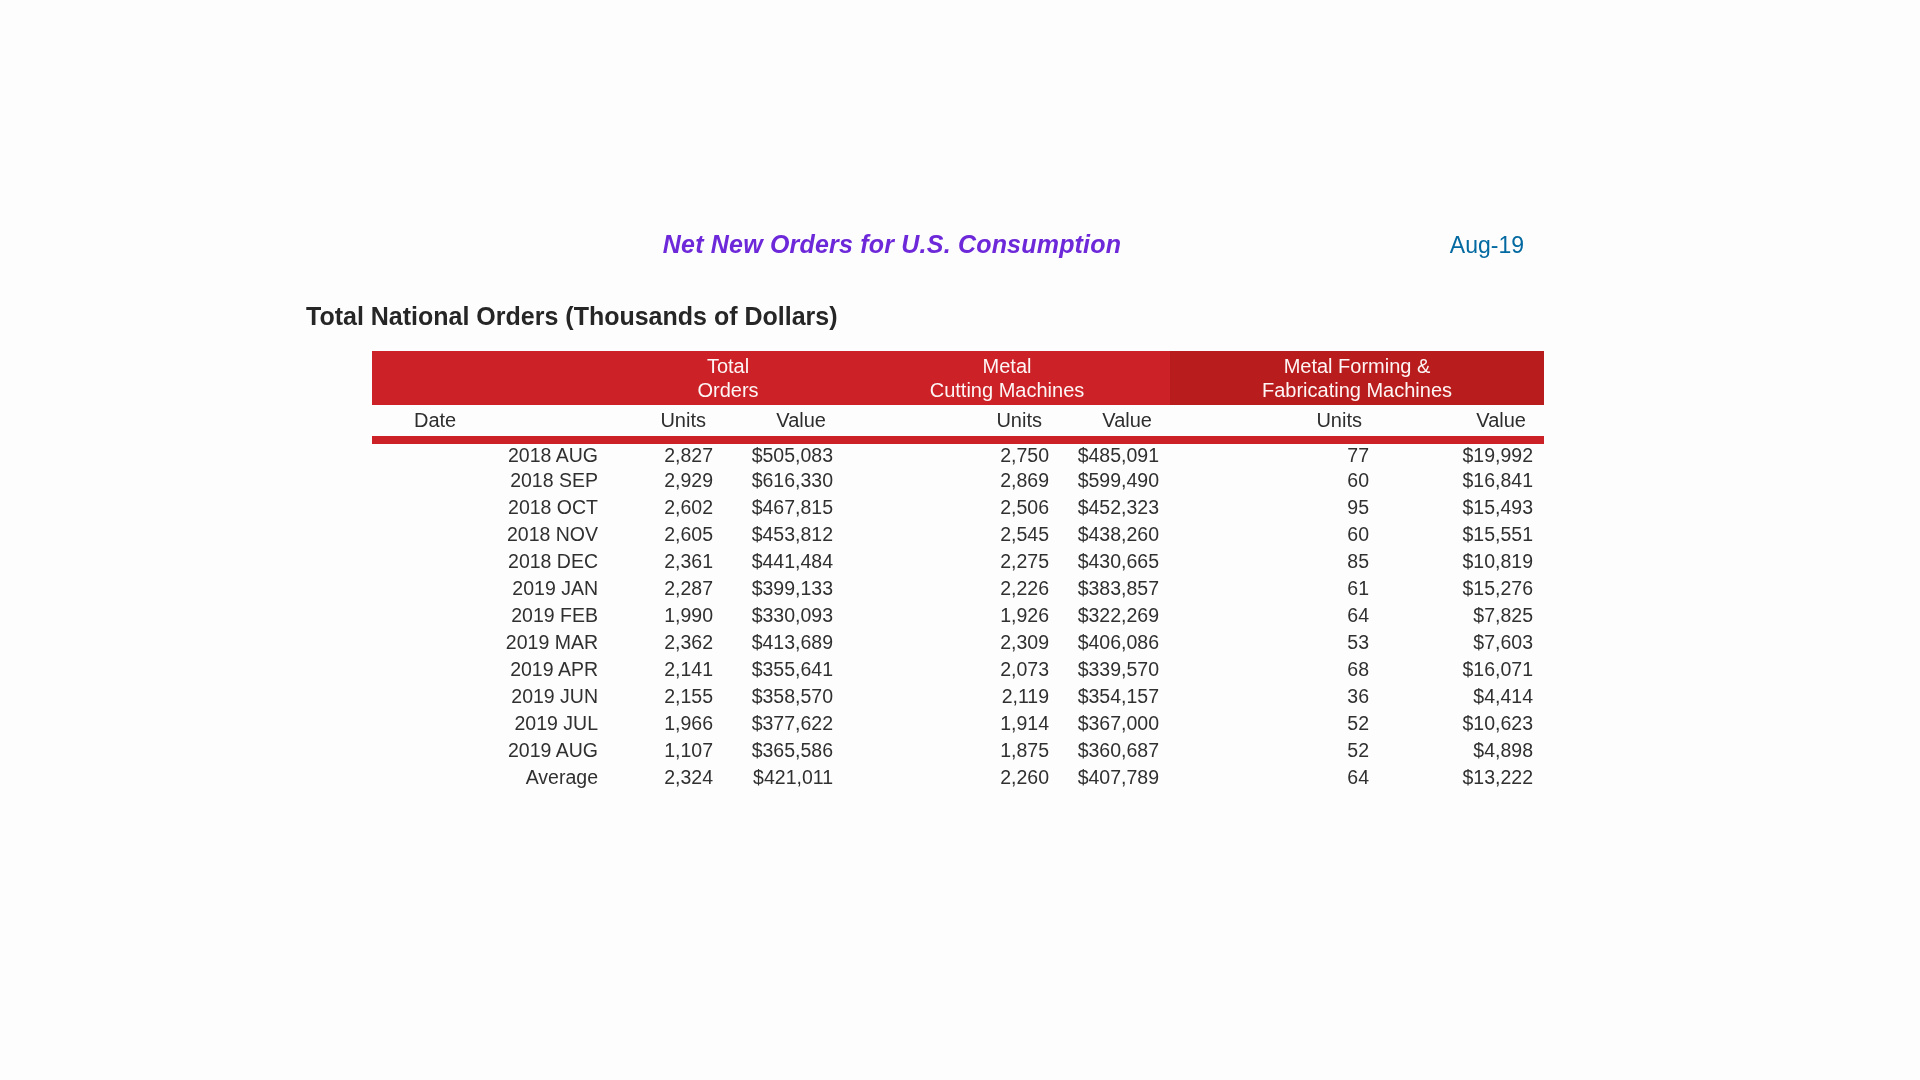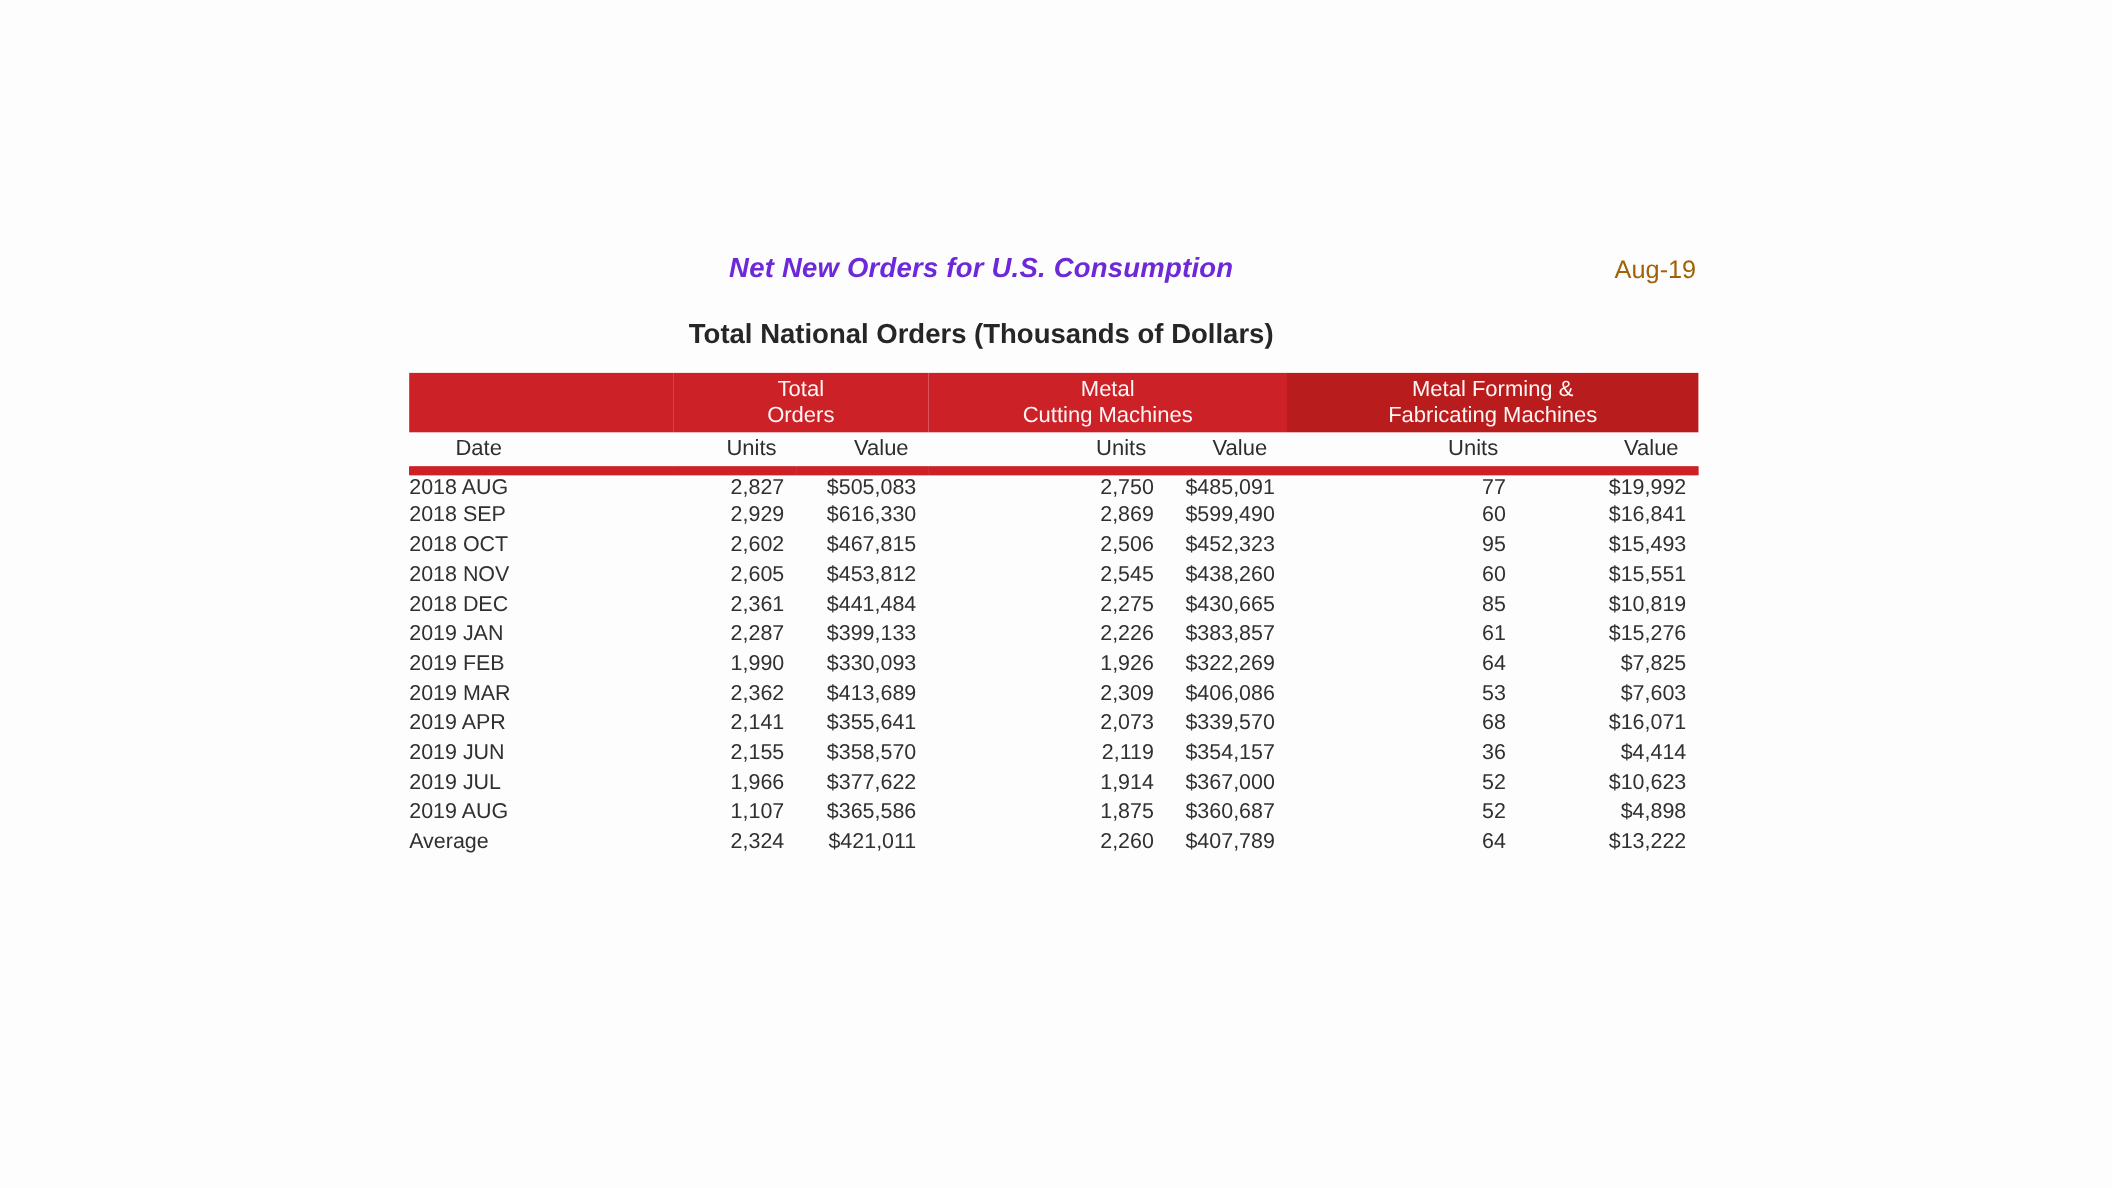--- a/index.html
+++ b/index.html
@@ -24,29 +24,29 @@
     left: -66px;
     text-align: center;
     font-size: 25px;
     font-style: italic;
     font-weight: 700;
     color: #6d28d9;
     letter-spacing: 0.2px;
   }
   .date-stamp {
     position: absolute;
-    right: 2px; top: 2px;
+    right: 20px; top: 2px;
     font-size: 23px;
-    color: #a16207;
+    color: #0369a1;
   }
   .doc-subtitle {
     position: relative;
     left: -66px;
-    margin-top: 28px;
-    text-align: center;
+    margin-top: 40px;
+    text-align: left;
     font-size: 25px;
     font-weight: 700;
     color: #262626;
   }
   table.orders {
     margin-top: 20px;
     width: 1172px;
     border-collapse: collapse;
     table-layout: fixed;
   }
@@ -73,21 +73,21 @@
   tr.colheads { border-bottom: 8px solid #701a75; }
   tr.colheads th.h-date { text-align: left; padding-left: 42px; }
   tr.colheads th.h-num  { text-align: right; padding-right: 18px; }
   tbody td {
     font-size: 19.5px;
     color: #303030;
     height: 27px;
     white-space: nowrap;
     vertical-align: middle;
   }
-  td.c-date { text-align: left; padding-right: 14px; }
+  td.c-date { text-align: right; padding-right: 14px; }
   td.c-num  { text-align: right; padding-right: 11px; }
   col.date  { width: 240px; }
   col.tu    { width: 112px; }
   col.tv    { width: 120px; }
   col.mcu   { width: 216px; }
   col.mcv   { width: 110px; }
   col.mfu   { width: 210px; }
   col.mfv   { width: 164px; }
 </style>
 </head>

